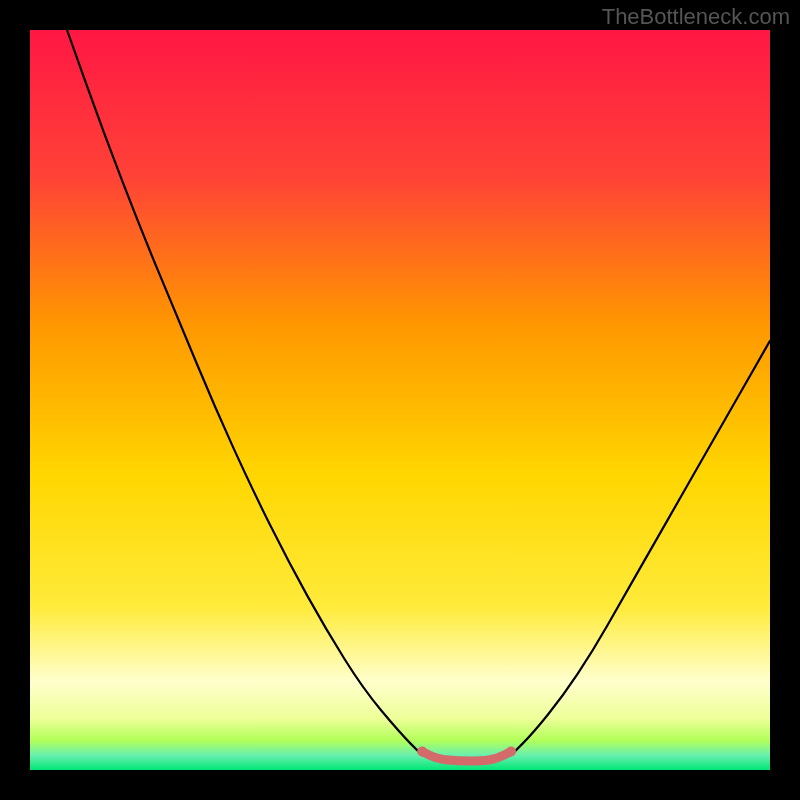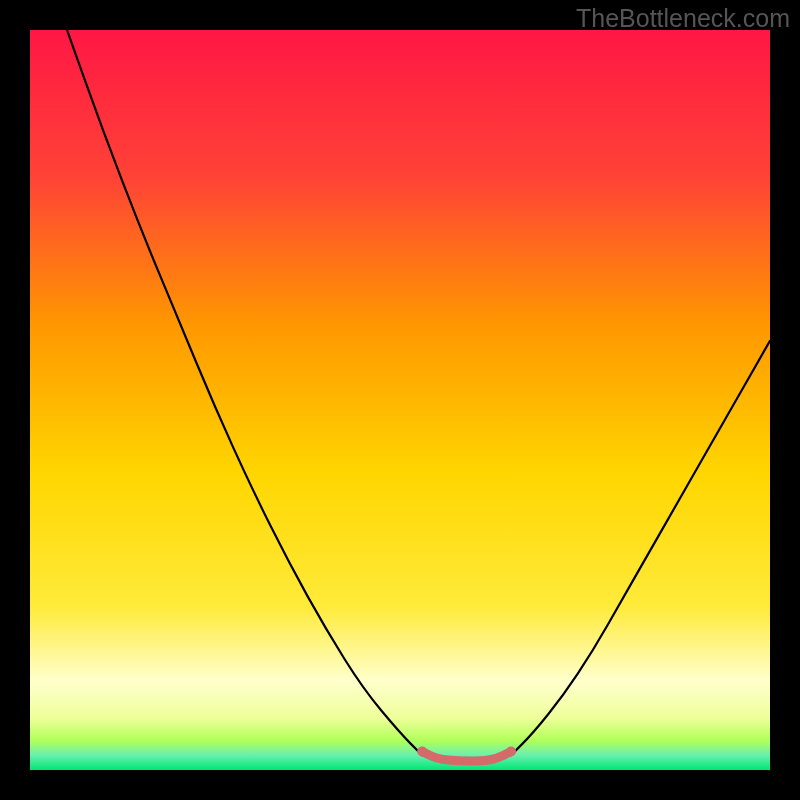--- a/index.html
+++ b/index.html
@@ -15,21 +15,21 @@
     position: relative;
     width: 800px;
     height: 800px;
     background: #000;
   }
   .watermark {
     position: absolute;
     top: 4px;
     right: 10px;
     color: #555;
-    font-size: 25px;
+    font-size: 22px;
     font-weight: 500;
     z-index: 10;
   }
   .plot-area {
     position: absolute;
     left: 30px;
     top: 30px;
     width: 740px;
     height: 740px;
   }

